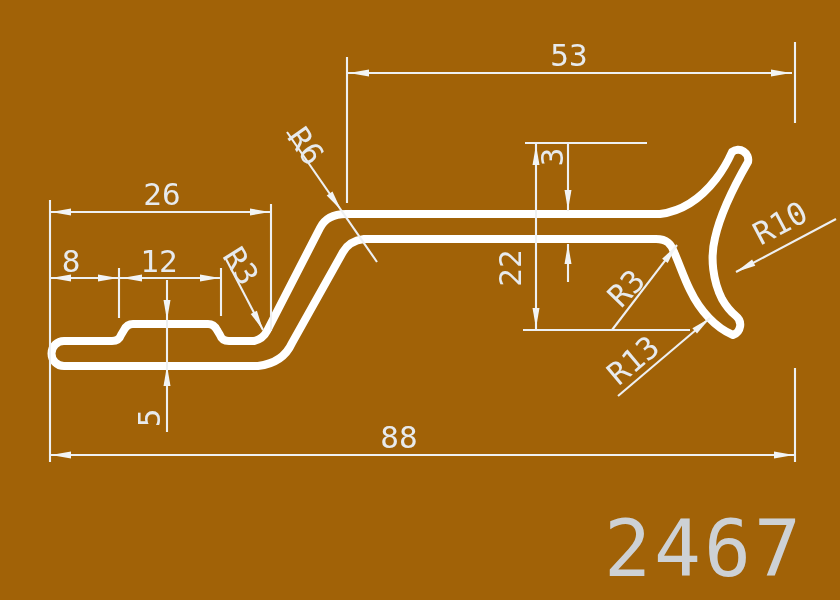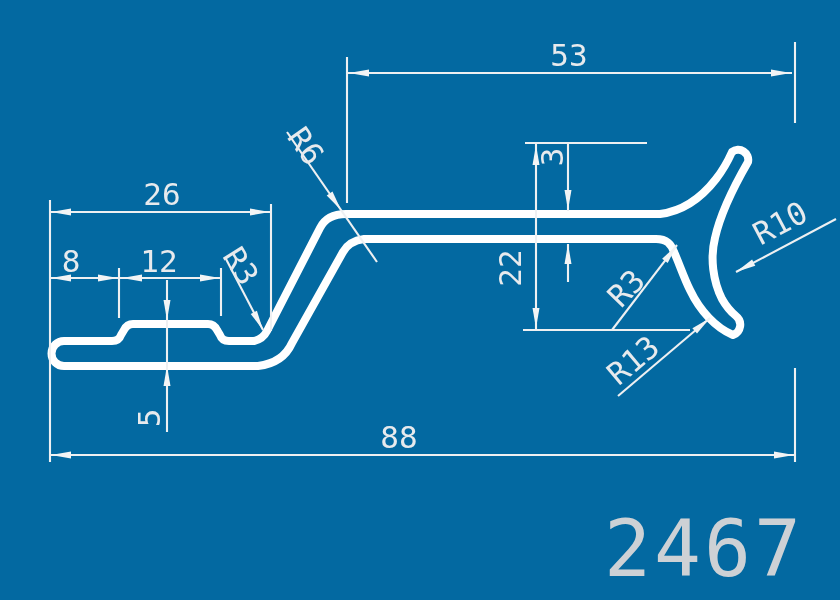--- a/index.html
+++ b/index.html
@@ -4,21 +4,21 @@
 <style>
   html, body {
     margin: 0;
     padding: 0;
     background: #22262c;
   }
   .canvas {
     position: relative;
     width: 840px;
     height: 600px;
-    background: #0369a1;
+    background: #a16207;
     overflow: hidden;
     font-family: "DejaVu Sans Mono", monospace;
   }
   svg { display: block; }
   .profile {
     fill: none;
     stroke: #ffffff;
     stroke-width: 8;
     stroke-linecap: round;
     stroke-linejoin: round;

